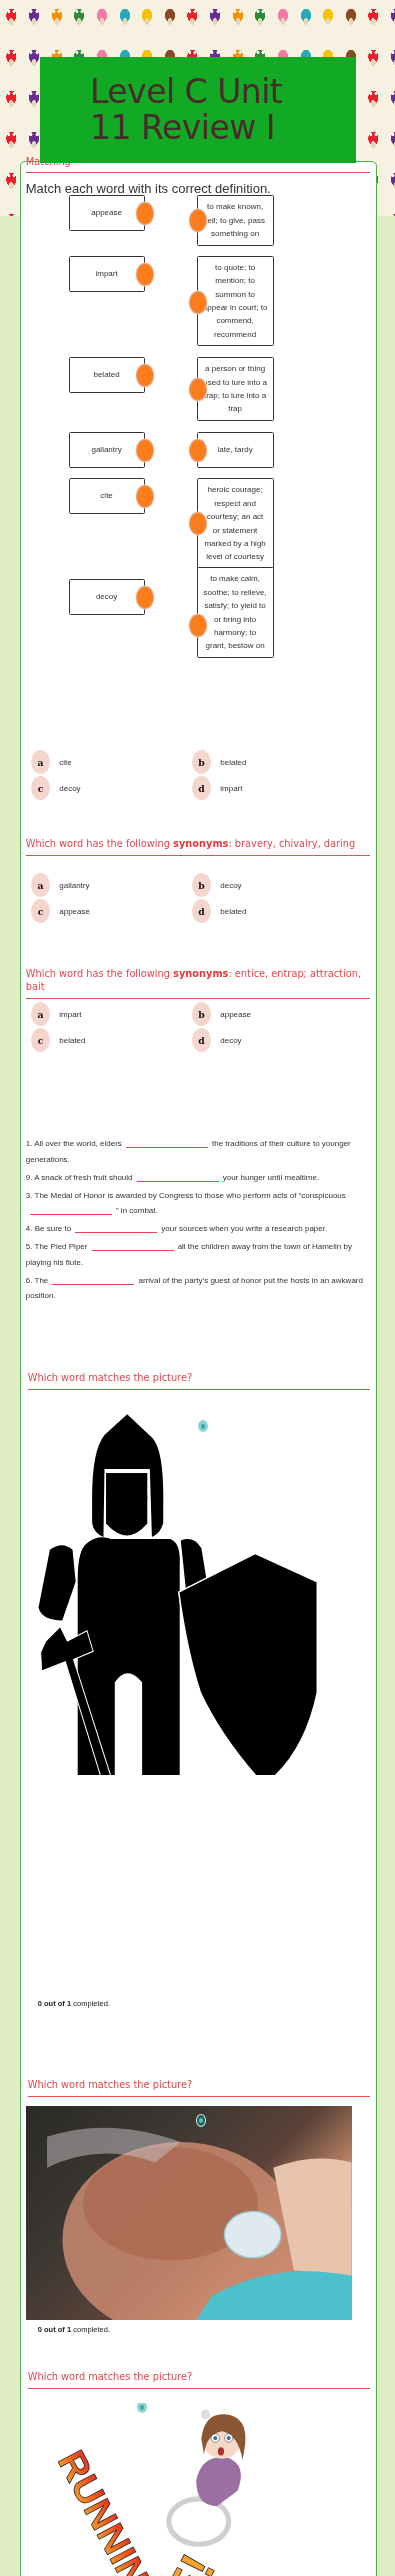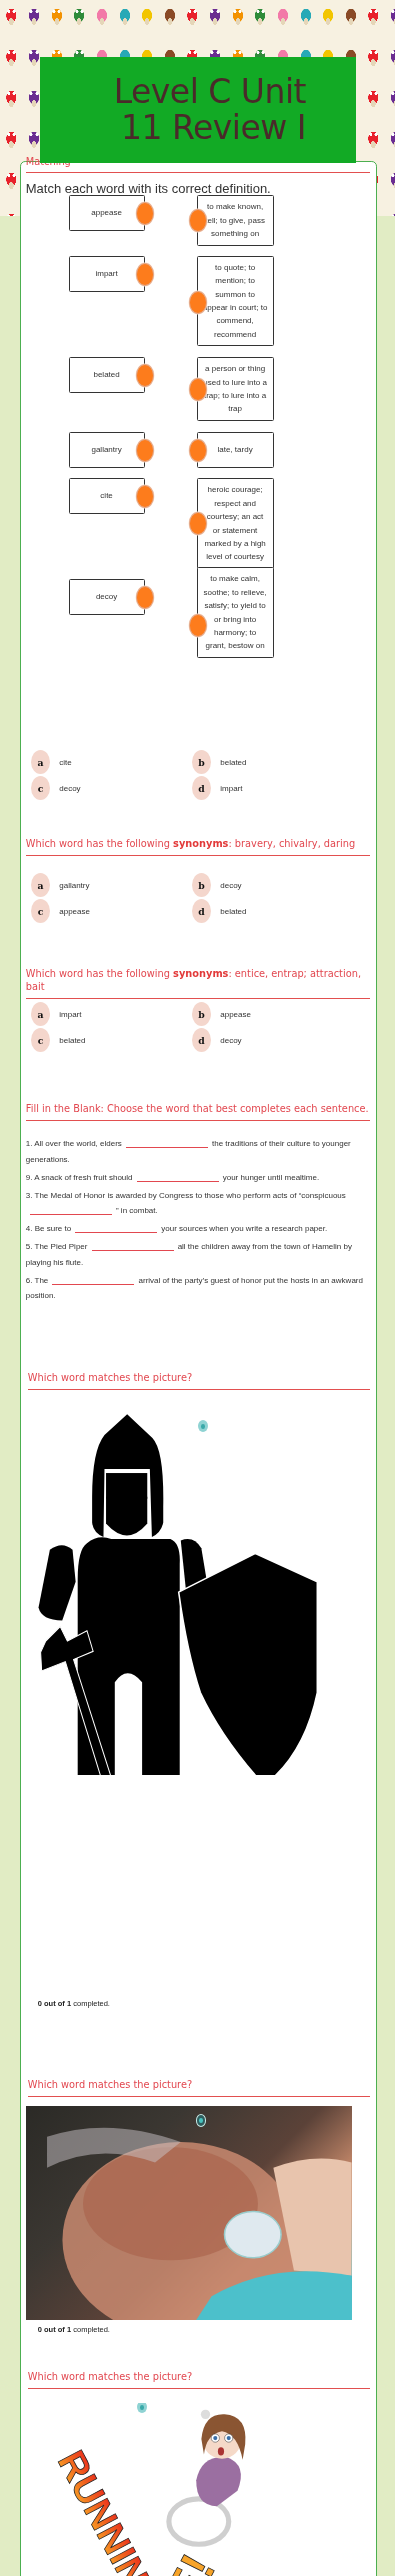--- a/index.html
+++ b/index.html
@@ -43,21 +43,21 @@
       radial-gradient(circle 2.1px at 37px 11.3px, #fff 70%, transparent 75%),
       radial-gradient(circle 2.1px at 54px 11.3px, #fff 70%, transparent 75%),
       radial-gradient(circle 2.1px at 59px 11.3px, #fff 70%, transparent 75%),
       radial-gradient(circle 2.1px at 77px 11.3px, #fff 70%, transparent 75%),
       radial-gradient(circle 2.1px at 82px 11.3px, #fff 70%, transparent 75%);
     background-size: 181px 41px;
   }
   .title-banner {
     position: absolute; left: 40px; top: 57px; width: 316px; height: 106px;
     background: #12aa25;
-    display: flex; align-items: center; justify-content: center; text-align: right;
+    display: flex; align-items: center; justify-content: center; text-align: left;
   }
   .title-banner h1 {
     font-family: "DejaVu Sans", sans-serif;
     font-weight: normal; font-size: 33px; line-height: 36px; color: #4a2a2a;
     letter-spacing: -0.5px; width: 216px;
   }
   .card {
     position: absolute; left: 19.6px; top: 161px; width: 357px; height: 2624px;
     background: #fff; border: 1.5px solid #4caf50; border-top-width: 1.5px;
     border-radius: 5.2px;
@@ -234,23 +234,20 @@
     <div class="option" style="left:0; top:26px;">
         <span class="badge">c</span>
         <span class="opt-label">belated</span>
       </div>
     <div class="option" style="left:161px; top:26px;">
         <span class="badge">d</span>
         <span class="opt-label">decoy</span>
       </div>
   </div>
 
-  <div class="sec-title" style="top:940px;">
-    <span>Fill in the Blank: Choose the word that best completes each sentence.</span>
-  </div>
   <div class="fib" style="top:974px;">
     <p><span>1. All over the world, elders</span><span class="blank"></span><span>the traditions of their culture to younger generations.</span></p>
     <p><span>9. A snack of fresh fruit should</span><span class="blank"></span><span>your hunger until mealtime.</span></p>
     <p><span>3. The Medal of Honor is awarded by Congress to those who perform acts of “conspicuous</span><span class="blank"></span><span>” in combat.</span></p>
     <p><span>4. Be sure to</span><span class="blank"></span><span>your sources when you write a research paper.</span></p>
     <p><span>5. The Pied Piper</span><span class="blank"></span><span>all the children away from the town of Hamelin by playing his flute.</span></p>
     <p><span>6. The</span><span class="blank"></span><span>arrival of the party’s guest of honor put the hosts in an awkward position.</span></p>
   </div>
 
   <div class="sec-title" style="top:1209px; left:7.2px;">

